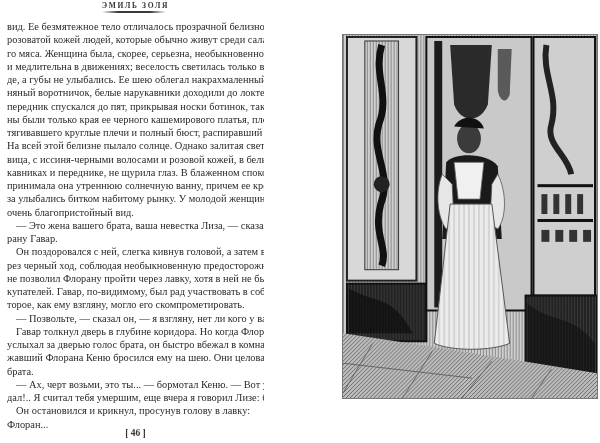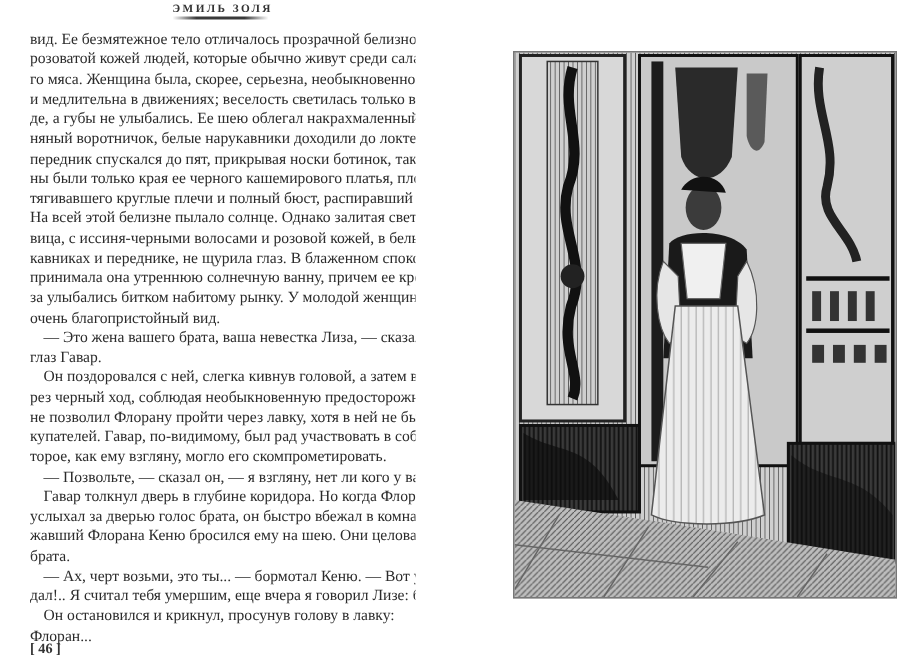--- a/index.html
+++ b/index.html
@@ -1,24 +1,24 @@
 <!DOCTYPE html>
 <html><head>
 <meta charset="utf-8">
 <style>
   html, body { margin: 0; padding: 0; background: #ffffff; }
   body { width: 600px; height: 443px; position: relative; overflow: hidden; font-family: "Liberation Serif", "DejaVu Serif", serif; color: #2b2b2b; }
-  .page-left { position: absolute; left: 17px; top: 0; width: 330px; height: 331px; }
+  .page-left { position: absolute; left: 4px; top: 0; width: 330px; height: 331px; }
   .running-head { position: absolute; left: 3px; width: 257px; top: 1px; text-align: center; font-size: 7.5px; letter-spacing: 1.6px; font-weight: bold; color: #333; }
   .head-rule { position: absolute; left: 98px; width: 64px; top: 11px; height: 2px; background: linear-gradient(to right, rgba(60,60,60,0), #3a3a3a 25%, #3a3a3a 75%, rgba(60,60,60,0)); }
   .text-block { position: absolute; left: 3px; top: 20px; width: 257px; }
   .line { height: 13.25px; line-height: 13.25px; font-size: 10.4px; white-space: nowrap; overflow: hidden; text-align: justify; text-align-last: justify; }
   .line.last { text-align-last: left; }
   .line.indent { padding-left: 9px; }
-  .folio { position: absolute; left: 3px; width: 257px; top: 428px; font-size: 9.5px; font-weight: bold; color: #333; }
+  .folio { position: absolute; left: 3px; width: 257px; top: 428px; text-align: center; font-size: 9.5px; font-weight: bold; color: #333; }
 
   .illustration { position: absolute; left: 342px; top: 34px; width: 256px; height: 365px; border: 1px solid #777; box-sizing: border-box; overflow: hidden; background: #bdbdbd; }
   .illustration svg { display: block; width: 100%; height: 100%; }
 </style>
 </head>
 <body>
 
 <div class="page-left">
   <div class="running-head">ЭМИЛЬ ЗОЛЯ</div>
   <div class="head-rule"></div>
@@ -32,21 +32,21 @@
       <div class="line">передник спускался до пят, прикрывая носки ботинок, так что вид-</div>
       <div class="line">ны были только края ее черного кашемирового платья, плотно об-</div>
       <div class="line">тягивавшего круглые плечи и полный бюст, распиравший корсаж.</div>
       <div class="line">На всей этой белизне пылало солнце. Однако залитая светом краса-</div>
       <div class="line">вица, с иссиня-черными волосами и розовой кожей, в белых нару-</div>
       <div class="line">кавниках и переднике, не щурила глаз. В блаженном спокойствии</div>
       <div class="line">принимала она утреннюю солнечную ванну, причем ее кроткие гла-</div>
       <div class="line">за улыбались битком набитому рынку. У молодой женщины был</div>
       <div class="line last">очень благопристойный вид.</div>
       <div class="line indent">— Это жена вашего брата, ваша невестка Лиза, — сказал Фло-</div>
-      <div class="line last">глаз Гавар.</div>
+      <div class="line last">рану Гавар.</div>
       <div class="line indent">Он поздоровался с ней, слегка кивнув головой, а затем вошел че-</div>
       <div class="line">рез черный ход, соблюдая необыкновенную предосторожность; он</div>
       <div class="line">не позволил Флорану пройти через лавку, хотя в ней не было по-</div>
       <div class="line">купателей. Гавар, по-видимому, был рад участвовать в событии, ко-</div>
       <div class="line last">торое, как ему взгляну, могло его скомпрометировать.</div>
       <div class="line indent">— Позвольте, — сказал он, — я взгляну, нет ли кого у вашего бра-</div>
       <div class="line indent">Гавар толкнул дверь в глубине коридора. Но когда Флоран</div>
       <div class="line">услыхал за дверью голос брата, он быстро вбежал в комнату. Обо-</div>
       <div class="line">жавший Флорана Кеню бросился ему на шею. Они целовались, как</div>
       <div class="line last">брата.</div>

